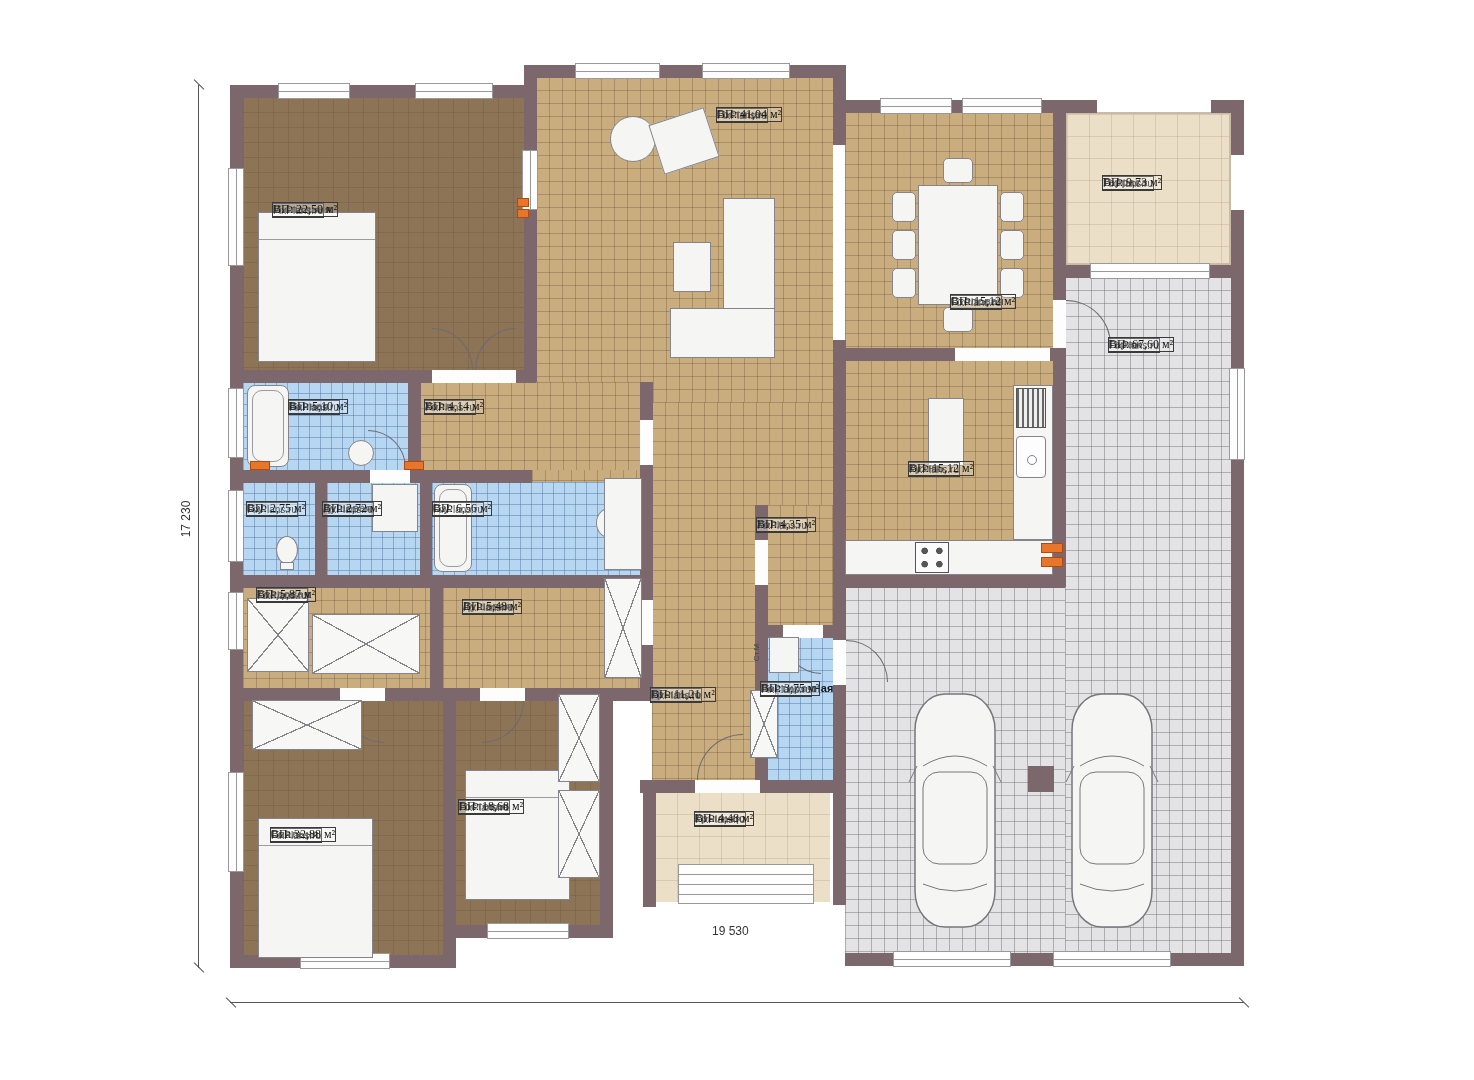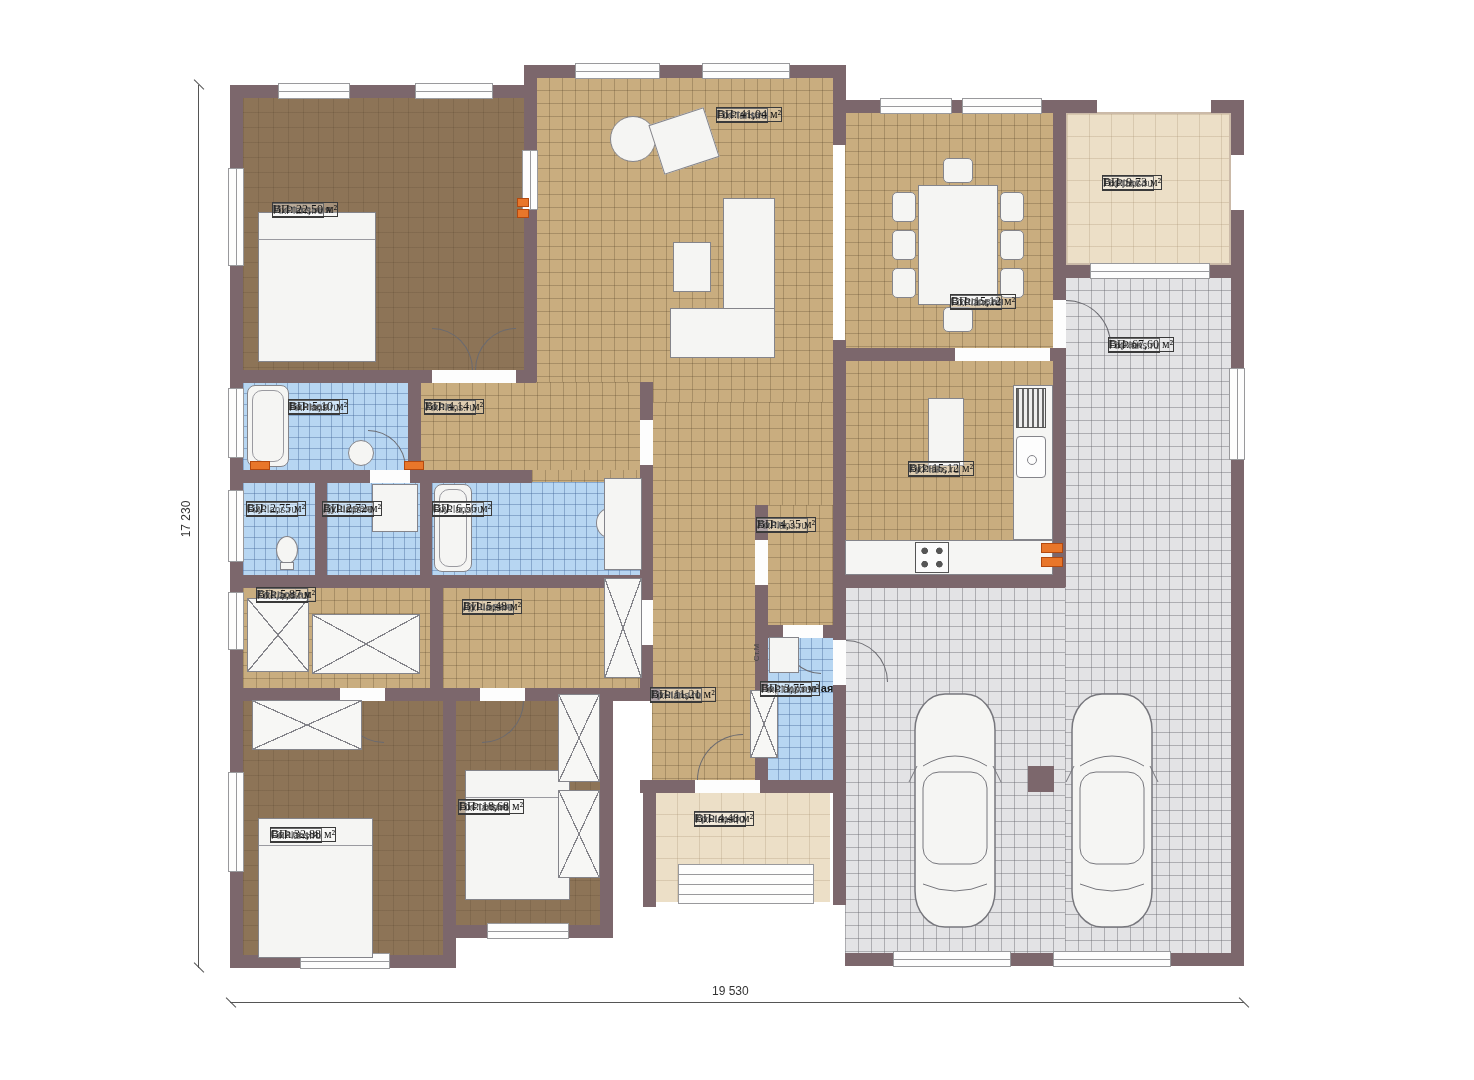--- a/index.html
+++ b/index.html
@@ -343,15 +343,15 @@
     <div class="la">ВП: 4,48 м²</div>
   </div>
 
   <div class="dimline" style="left:198px;top:85px;width:1px;height:883px"></div>
   <div class="dimtick" style="left:192px;top:84px"></div>
   <div class="dimtick" style="left:192px;top:967px"></div>
   <div class="dimlab vtext" style="left:168px;top:512px">17 230</div>
   <div class="dimline" style="left:230px;top:1002px;width:1014px;height:1px"></div>
   <div class="dimtick" style="left:224px;top:1002px"></div>
   <div class="dimtick" style="left:1237px;top:1002px"></div>
-  <div class="dimlab" style="left:712px;top:984px">19 530</div>
+  <div class="dimlab" style="left:712px;top:924px">19 530</div>
 
 </div>
 
 </body></html>

